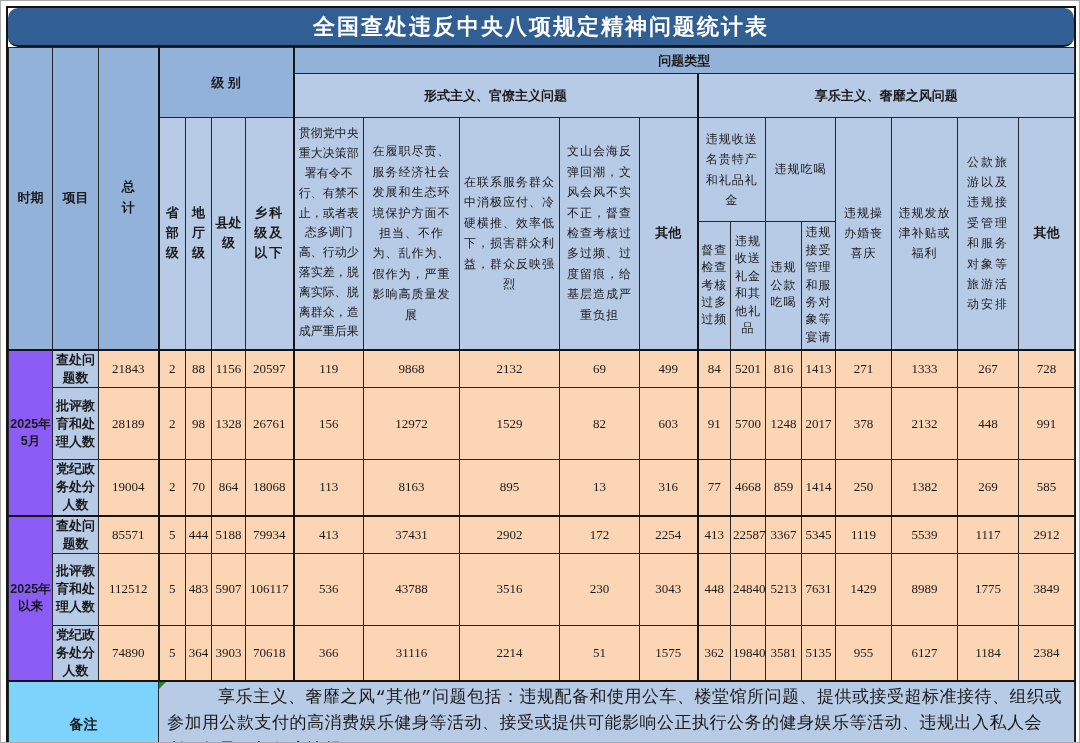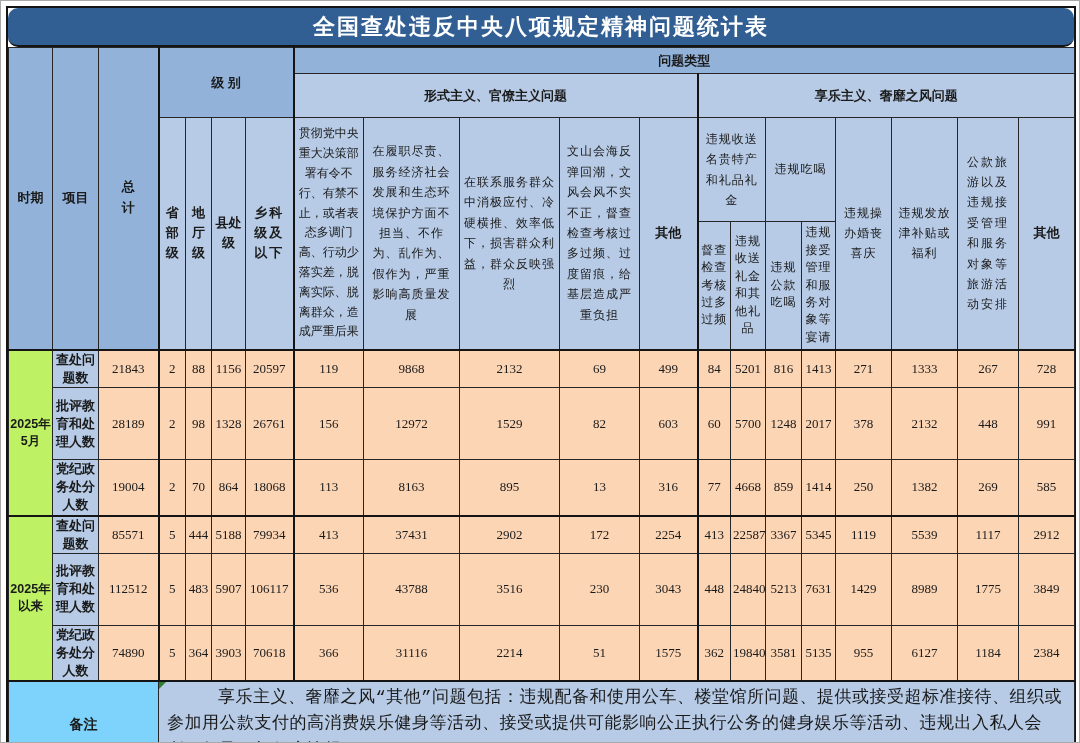--- a/index.html
+++ b/index.html
@@ -44,21 +44,21 @@
     overflow:hidden;
   }
   
   .hmid{background:#92b2da;font-weight:bold;font-size:13px;}
   .hlight{background:#b7cbe6;font-weight:bold;font-size:13px;}
   .num{
     background:#fcd5b4;
     font-family:"Liberation Serif","DejaVu Serif",serif;
     font-size:13px;font-weight:normal;
   }
-  .pcell{background:#bef264;font-weight:bold;font-size:12.5px;padding:1px;}
+  .pcell{background:#8b5cf6;font-weight:bold;font-size:12.5px;padding:1px;}
   .rlabel{background:#b7cbe6;font-weight:bold;font-size:13px;padding:0;}
   
   .detail{
     background:#b7cbe6;
     font-weight:normal;
     font-size:12px;
     letter-spacing:1px;
     line-height:1.7;
     font-family:"Liberation Serif","DejaVu Serif",serif;
     padding:2px 3px;
@@ -203,21 +203,21 @@
       <td class="num">28189</td>
       <td class="num bL2">2</td>
       <td class="num">98</td>
       <td class="num">1328</td>
       <td class="num">26761</td>
       <td class="num bL2">156</td>
       <td class="num">12972</td>
       <td class="num">1529</td>
       <td class="num">82</td>
       <td class="num">603</td>
-      <td class="num bL2">60</td>
+      <td class="num bL2">91</td>
       <td class="num">5700</td>
       <td class="num">1248</td>
       <td class="num">2017</td>
       <td class="num">378</td>
       <td class="num">2132</td>
       <td class="num">448</td>
       <td class="num">991</td>
     </tr>
 
     <tr class="dr3">

